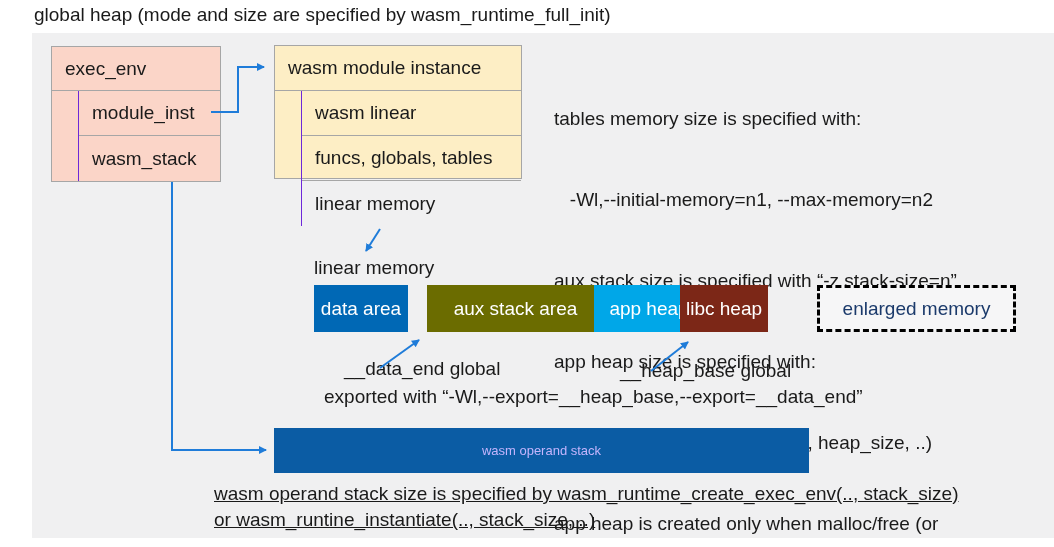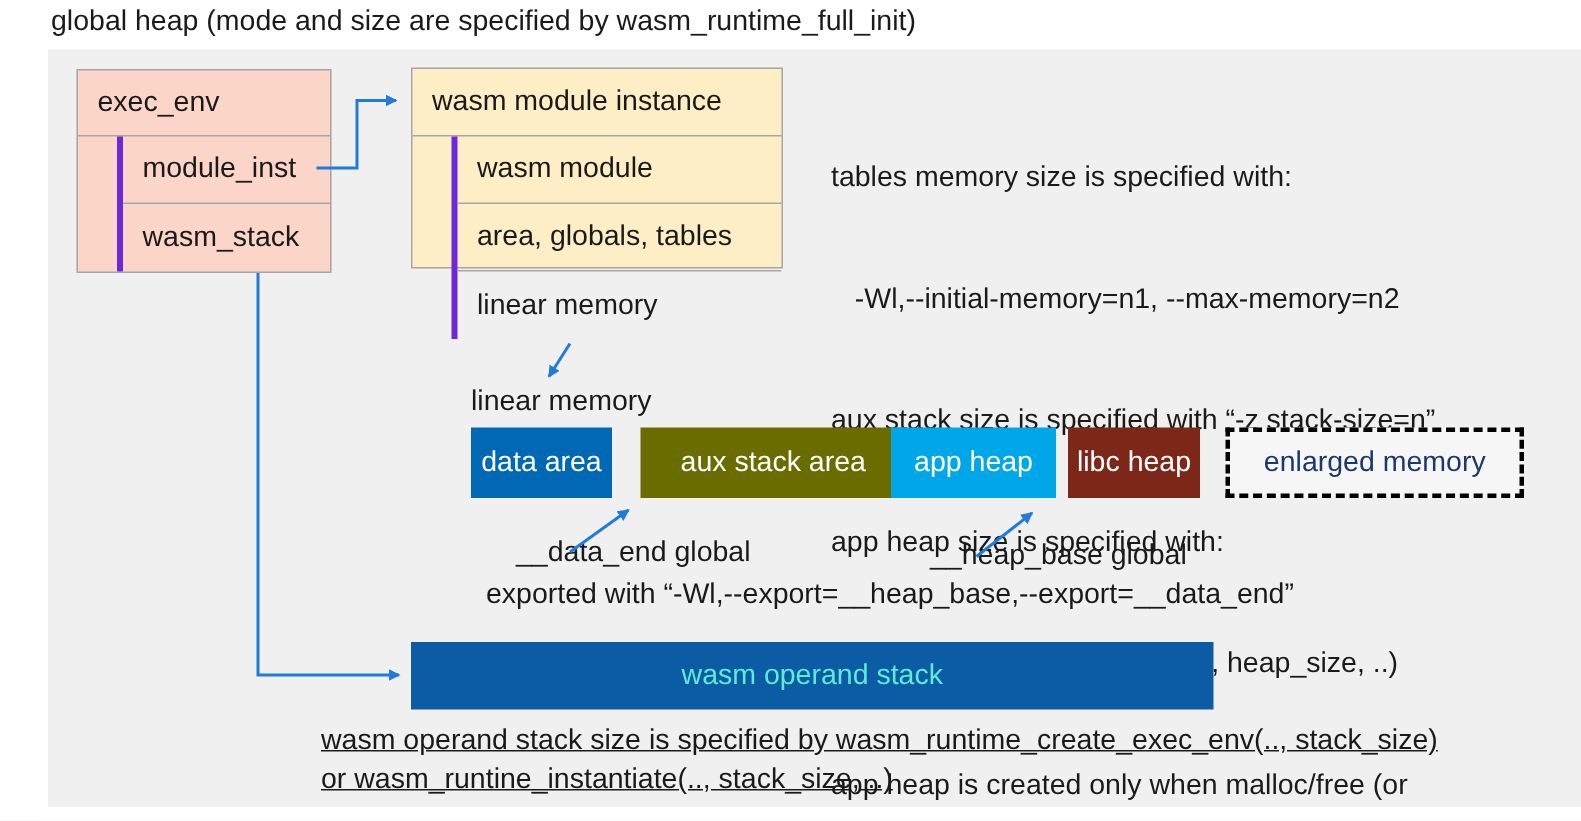--- a/index.html
+++ b/index.html
@@ -6,50 +6,50 @@
   body { background:#fff; font-family:"Liberation Sans", sans-serif; color:#1a1a1a; }
   #canvas { position:relative; width:1054px; height:547px; background:#fff; overflow:hidden;margin-left:24px; }
 
   .title { position:absolute; left:10px; top:4px; font-size:19px; white-space:pre; }
 
   .panel { position:absolute; left:8px; top:33px; width:1037px; height:505px; background:#f0f0f1; }
 
   
   .tbox { position:absolute; border:1px solid #a6a6a6; font-size:19px; }
   .tbox-header { display:flex; align-items:center; padding-left:13px; border-bottom:1px solid #a6a6a6; }
-  .tbox-rows { margin-left:26px; border-left:4px solid #6d28d9; }
+  .tbox-rows { margin-left:26px; border-left:1px solid #6d28d9; }
   .tbox-row { display:flex; align-items:center; padding-left:13px; border-bottom:1px solid #a6a6a6; }
   .tbox-row:last-child { border-bottom:none; }
   .exec { left:27px; top:46px; width:170px; height:136px; }
   .exec .tbox-header { height:44px; }
   .exec .tbox-row { height:45px; }
   .minst { left:250px; top:45px; width:248px; height:134px; }
   .minst .tbox-header { height:45px; }
   .minst .tbox-row { height:45px; }
 
   .notes { position:absolute; left:530px; top:51px; width:515px; font-size:19px; line-height:27px; white-space:pre-wrap; }
   .notes div { white-space:pre; }
 
   .lm-label { position:absolute; left:290px; top:257px; font-size:19px; }
 
   .seg { position:absolute; top:285px; height:47px; display:flex; align-items:center; justify-content:center;
          color:#fff; font-size:19px; white-space:nowrap; }
   .seg-data     { left:290px; width:94px; }
   .seg-aux      { left:403px; width:177px; }
   .seg-appheap  { left:570px; width:110px; }
-  .seg-libc     { left:688px; width:88px; }
+  .seg-libc     { left:656px; width:88px; }
   .seg-enlarged { left:793px; width:199px; background:#f6f6f7; border:3px dashed #000; font-size:19px; }
 
   .ann { position:absolute; font-size:19px; white-space:pre; }
   .ann-dataend  { left:320px; top:358px; }
   .ann-heapbase { left:596px; top:360px; }
   .ann-exported { left:300px; top:386px; }
 
   .opstack { position:absolute; left:250px; top:428px; width:535px; height:45px;
-             display:flex; align-items:center; justify-content:center; color:#5eead4; font-size:19px; }
+             display:flex; align-items:center; justify-content:center; color:#c4b5fd; font-size:13px; }
 
   .footer { position:absolute; left:190px; top:481px; font-size:19px; line-height:26px; }
   .footer div { white-space:pre;text-decoration:underline; }
 
   svg.arrows { position:absolute; left:0; top:0; pointer-events:none; }
   svg.arrows polyline, svg.arrows line { fill:none; stroke-width:2; }
 </style>
 </head>
 <body>
 
@@ -63,22 +63,22 @@
     <div class="tbox-header">exec_env</div>
     <div class="tbox-rows">
       <div class="tbox-row">module_inst</div>
       <div class="tbox-row">wasm_stack</div>
     </div>
   </div>
 
   <div class="tbox minst" style="background-color: rgb(253, 238, 197);">
     <div class="tbox-header">wasm module instance</div>
     <div class="tbox-rows">
-      <div class="tbox-row">wasm module</div>
-      <div class="tbox-row">area, globals, tables</div>
+      <div class="tbox-row">wasm linear</div>
+      <div class="tbox-row">funcs, globals, tables</div>
       <div class="tbox-row">linear memory</div>
     </div>
   </div>
 
   <div class="notes">
     <div>tables memory size is specified with:</div>
     <div>   -Wl,--initial-memory=n1, --max-memory=n2</div>
     <div>aux stack size is specified with “-z stack-size=n”</div>
     <div>app heap size is specified with:</div>
     <div>   wasm_runtime_instantiate(.., heap_size, ..)</div>

